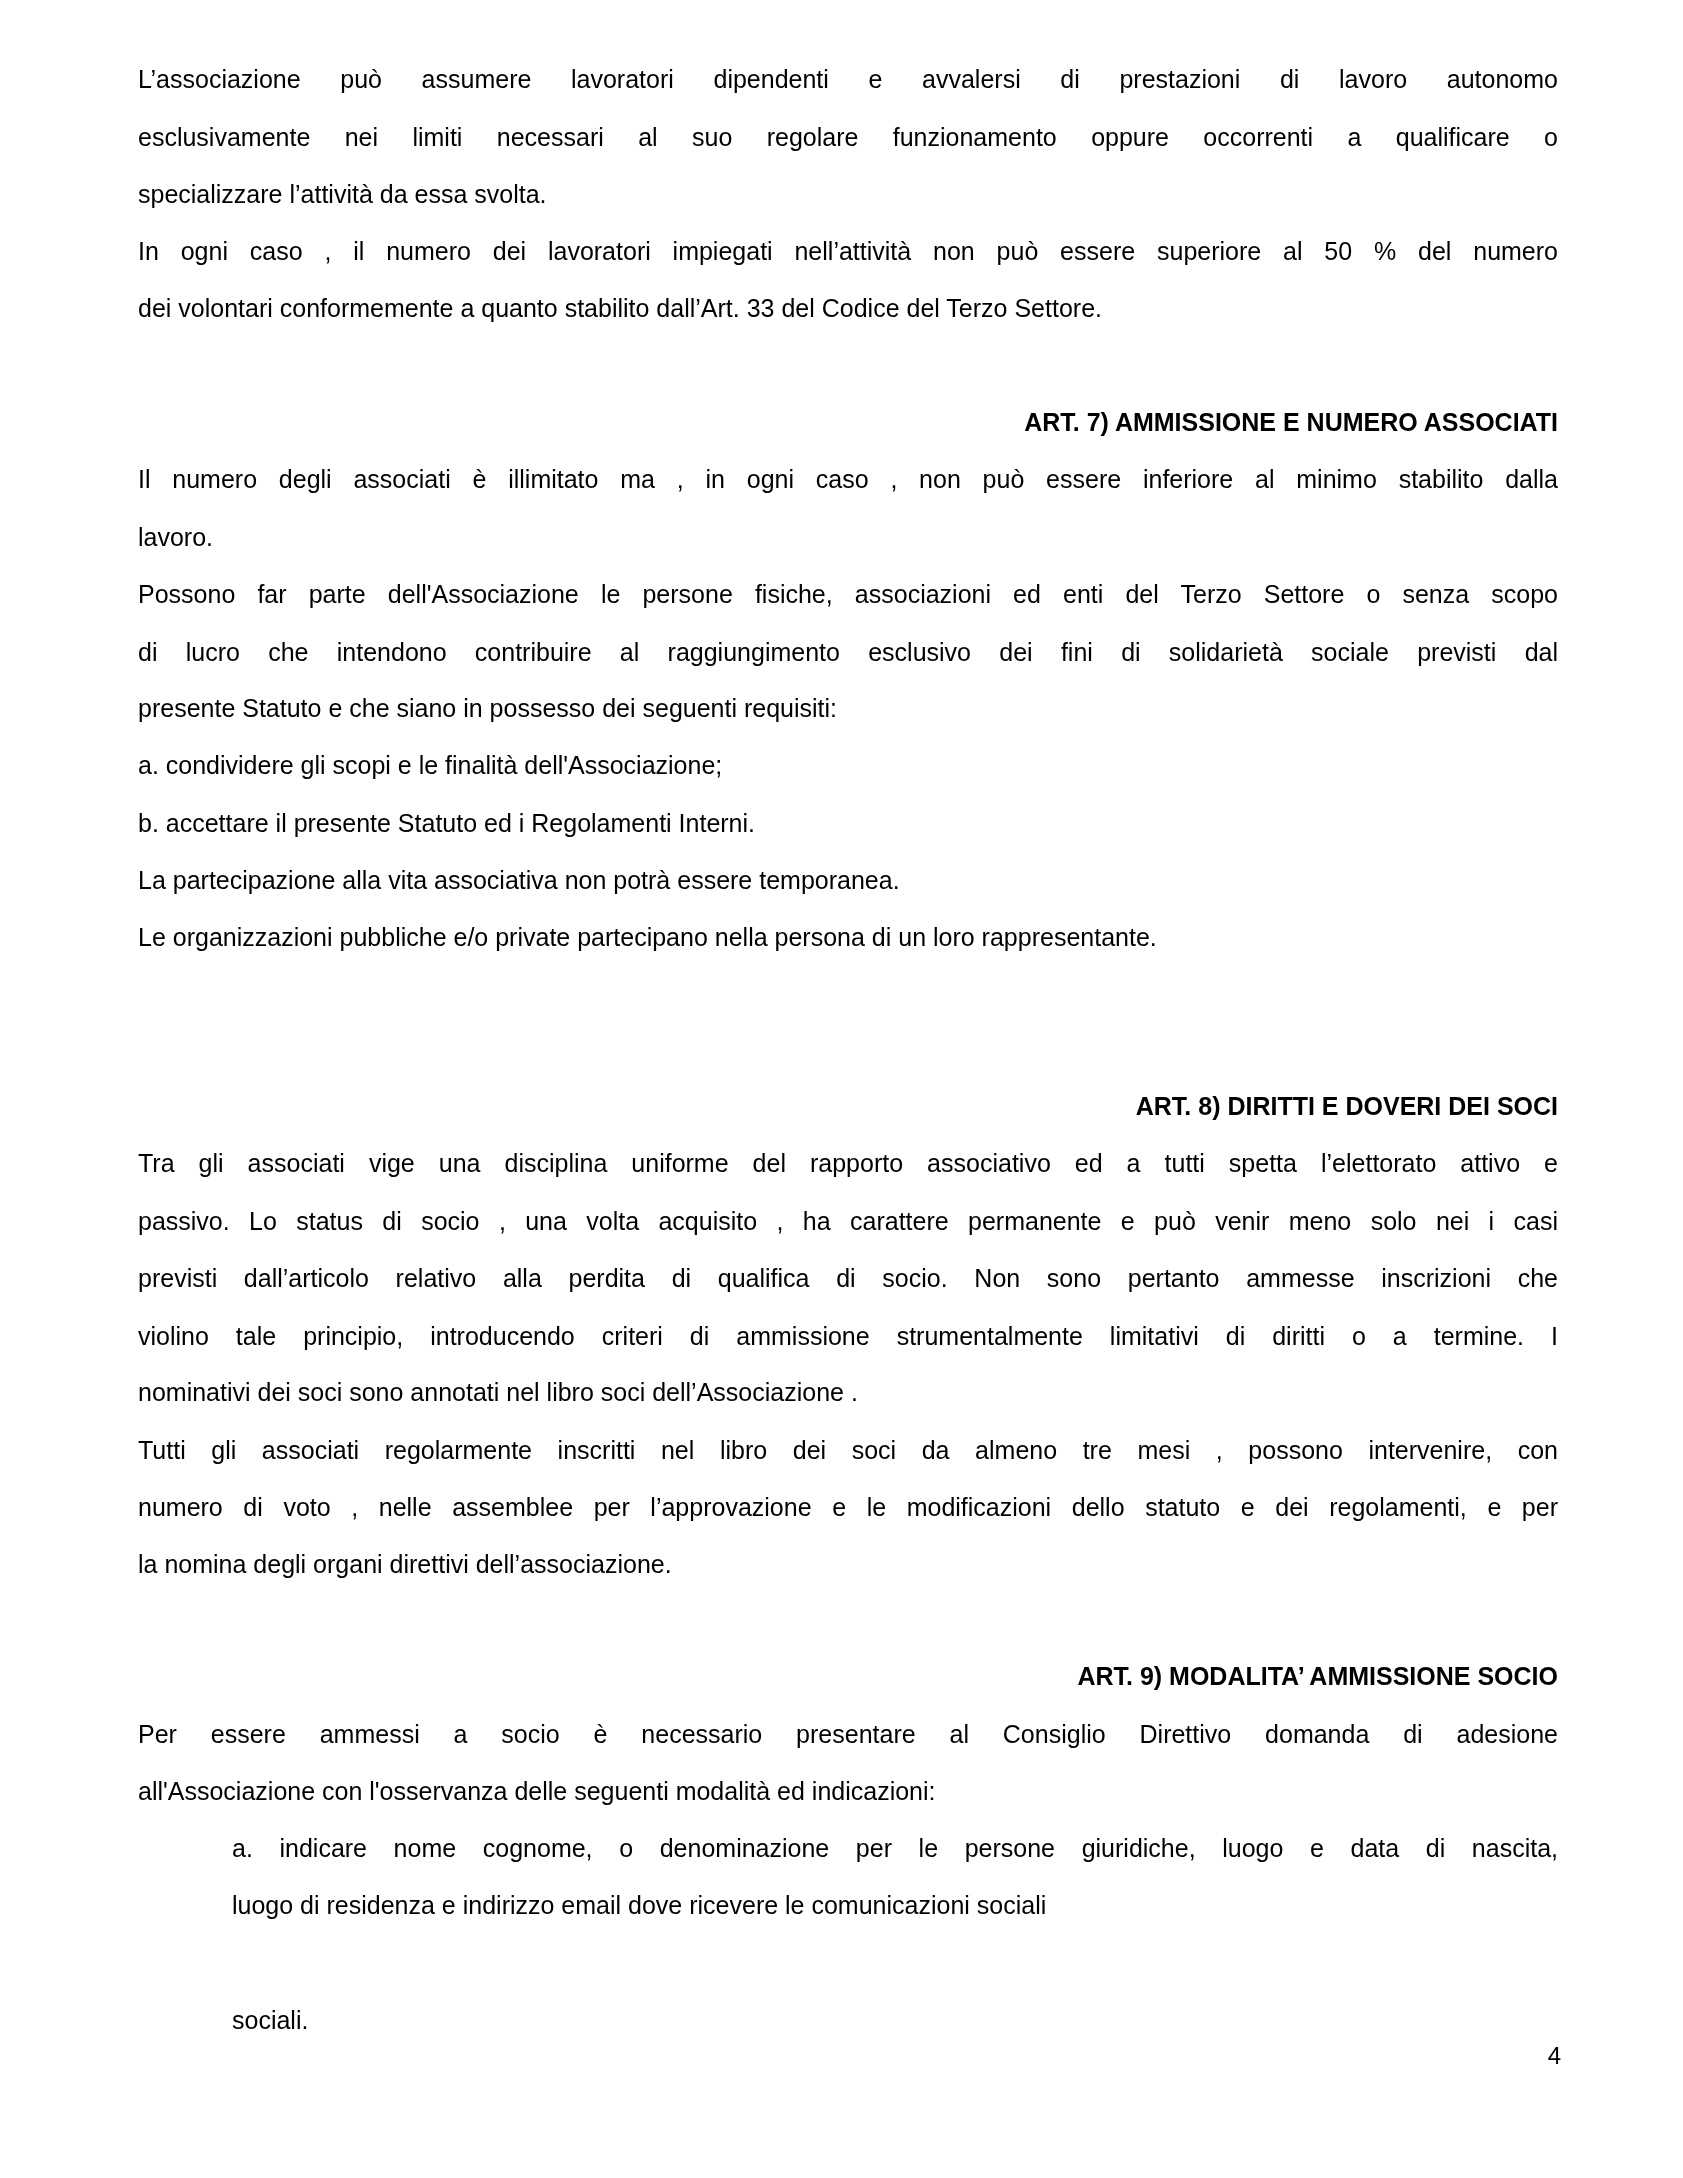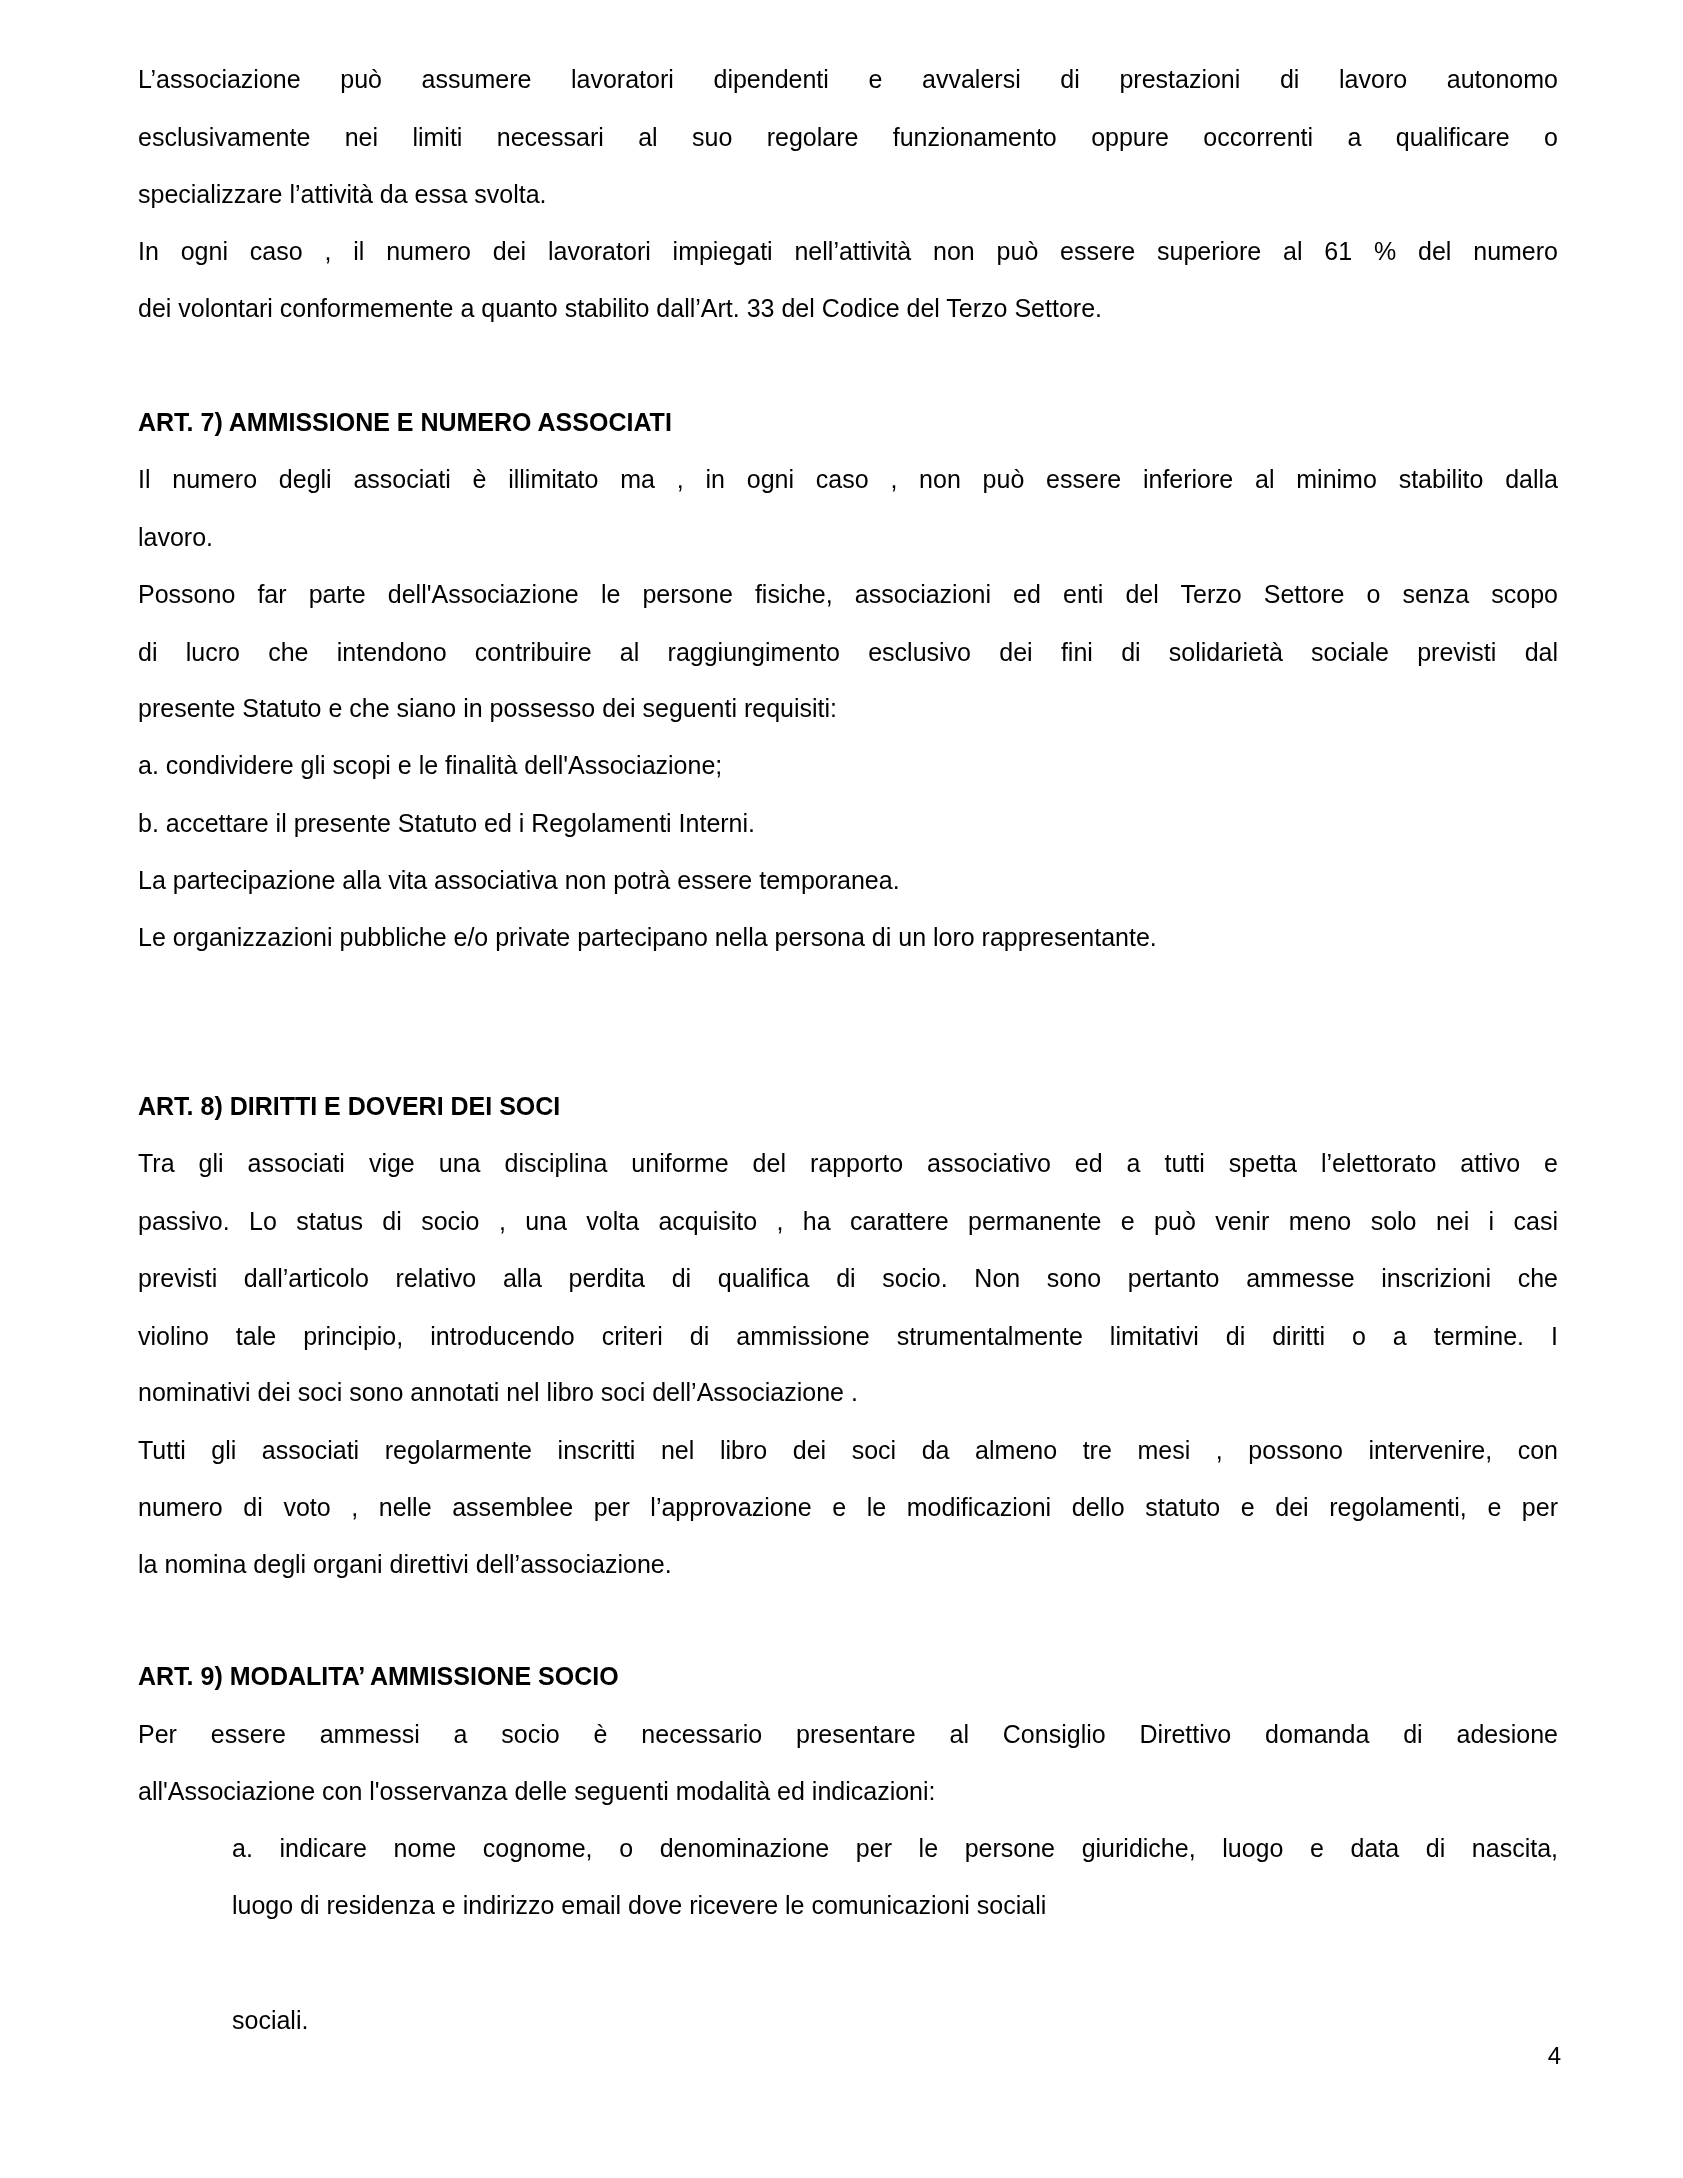--- a/index.html
+++ b/index.html
@@ -12,42 +12,42 @@
     height: 40px;
     font-family: Liberation Sans, sans-serif;
     font-size: 25px;
     line-height: 40px;
     color: #000000;
     white-space: nowrap;
     text-align: left;
   }
   .line.just { text-align: justify; text-align-last: justify; white-space: normal; overflow: hidden; }
   .line.indent { left: 232px; width: 1326px; }
-  .heading { font-weight: bold; }
+  .heading { font-weight: bold; text-align: right; }
   .page-number {
     position: absolute;
     left: 1525px;
     width: 36px;
     text-align: right;
     top: 2041px;
     font-family: "Liberation Sans", "DejaVu Sans", sans-serif;
     font-size: 24px;
     line-height: 30px;
     color: #000000;
   }
 </style>
 </head>
 <body>
 
 <div class="page">
 
   <div class="line just" style="top:59px">L’associazione può assumere lavoratori dipendenti e avvalersi di prestazioni di lavoro autonomo</div>
   <div class="line" style="top:174px">specializzare l’attività da essa svolta.</div>
   <div class="line just" style="top:117px">esclusivamente nei limiti necessari al suo regolare funzionamento oppure occorrenti a qualificare o</div>
-  <div class="line just" style="top:231px">In ogni caso , il numero dei lavoratori impiegati nell’attività non può essere superiore al 61 % del numero</div>
+  <div class="line just" style="top:231px">In ogni caso , il numero dei lavoratori impiegati nell’attività non può essere superiore al 50 % del numero</div>
   <div class="line" style="top:288px">dei volontari conformemente a quanto stabilito dall’Art. 33 del Codice del Terzo Settore.</div>
 
   <div class="line heading" style="top:402px">ART. 7)  AMMISSIONE E NUMERO ASSOCIATI</div>
   <div class="line just" style="top:459px">Il numero degli associati è illimitato ma , in ogni caso , non può essere inferiore al minimo stabilito dalla</div>
   <div class="line" style="top:517px">lavoro.</div>
   <div class="line just" style="top:574px">Possono far parte dell'Associazione le persone fisiche,  associazioni ed enti del Terzo Settore o senza scopo</div>
   <div class="line just" style="top:632px">di lucro  che intendono contribuire al raggiungimento esclusivo dei fini di solidarietà sociale previsti dal</div>
   <div class="line" style="top:688px">presente Statuto e che siano in possesso dei seguenti requisiti:</div>
   <div class="line" style="top:745px">a. condividere gli scopi e le finalità dell'Associazione;</div>
   <div class="line" style="top:803px">b. accettare il presente Statuto ed i Regolamenti Interni.</div>

